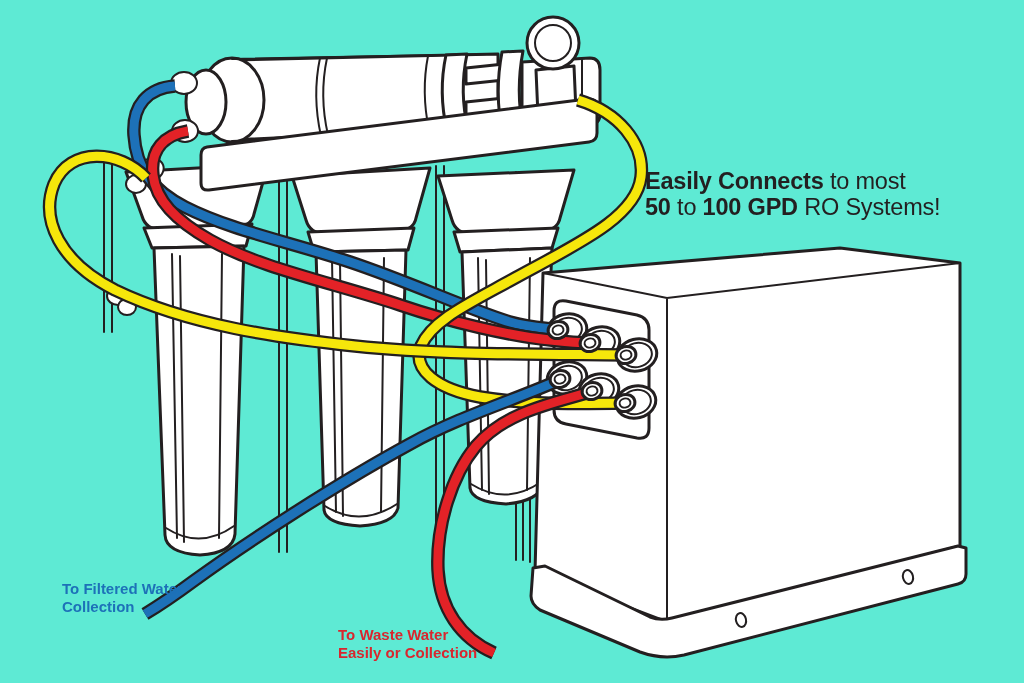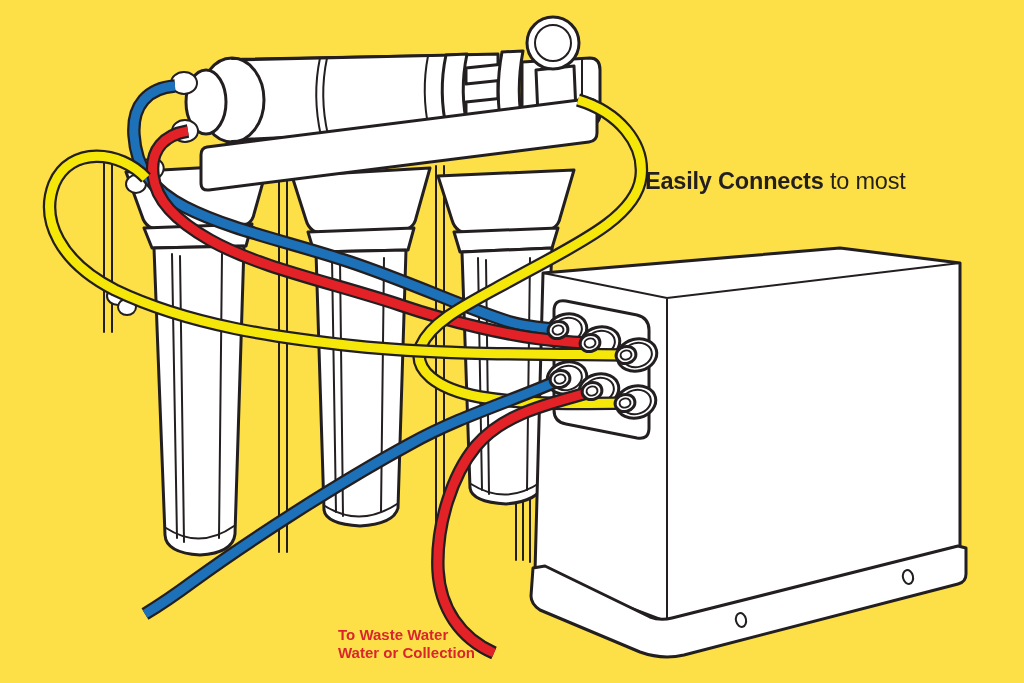--- a/index.html
+++ b/index.html
@@ -1,16 +1,16 @@
 <!DOCTYPE html>
 <html style="--tube-blue: #1d71b8; --tube-red: #e32227; --tube-yellow: #f6e70b; --outline: #231f20; --label-blue: #1d71b8; --label-red: #d9262e; --heading-text: #231f20; --background: #ffffff;"><head>
 <meta charset="utf-8">
 <style>
   html,body{margin:0;padding:0;background:#fff;}
-  .stage{position:relative;width:1024px;height:683px;background:#fde047;overflow:hidden;
+  .stage{position:relative;width:1024px;height:683px;background:#5eead4;overflow:hidden;
          font-family:"Liberation Sans",sans-serif;}
   .stage svg{position:absolute;left:0;top:0;}
   
   .wh{fill:#fff;stroke:var(--outline,#231f20);stroke-width:3;stroke-linejoin:round;}
   .thin{stroke-width:2;}
   .nofill{fill:none;stroke:var(--outline,#231f20);stroke-width:2;stroke-linecap:round;}
   .tube-out{fill:none;stroke:var(--outline,#231f20);stroke-width:13.5;stroke-linecap:butt;stroke-linejoin:round;}
   .tube-in{fill:none;stroke-width:9;stroke-linecap:butt;stroke-linejoin:round;}
   .tube-blue{stroke:var(--tube-blue,#1d71b8);}
   .tube-red{stroke:var(--tube-red,#e32227);}
@@ -147,21 +147,26 @@
     <use href="#fitf" transform="translate(590,343) rotate(-14)"></use>
     <use href="#fitf" transform="translate(626,355) rotate(-14)"></use>
     <use href="#fitf" transform="translate(560,379) rotate(-14)"></use>
     <use href="#fitf" transform="translate(592,391) rotate(-14)"></use>
     <use href="#fitf" transform="translate(625,403) rotate(-14)"></use>
   </g>
 </svg>
 
 <div class="heading">
   <div><b>Easily Connects</b><span> to most</span></div>
+  <div><b>50</b><span> to </span><b>100 GPD</b><span> RO Systems!</span></div>
 </div>
 
+<div class="label lbl-blue">
+  <div>To Filtered Water</div>
+  <div>Collection</div>
+</div>
 
 <div class="label lbl-red">
   <div>To Waste Water</div>
-  <div>Water or Collection</div>
+  <div>Easily or Collection</div>
 </div>
 
 </div>
 
 </body></html>

